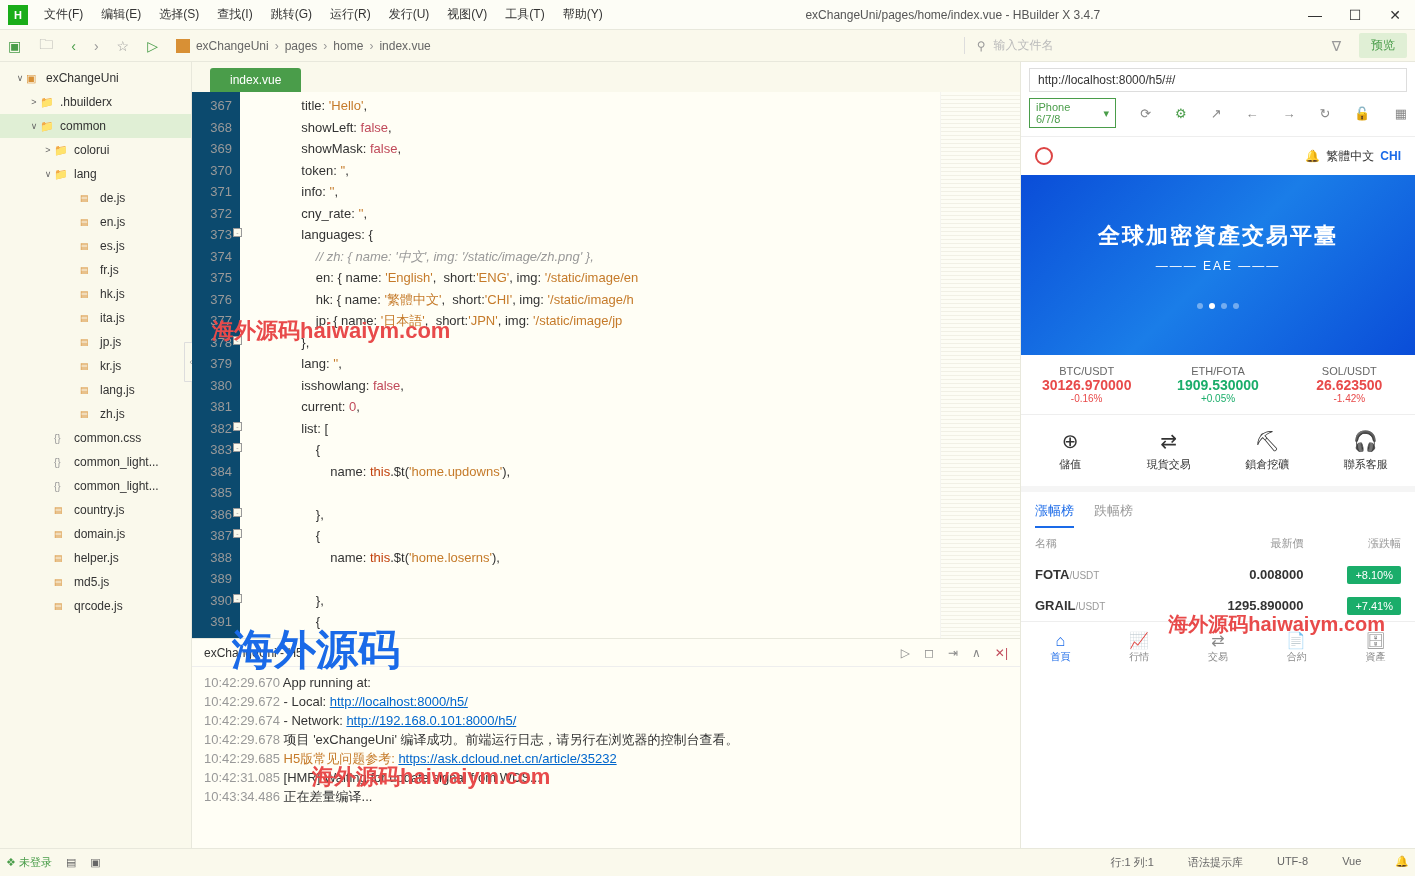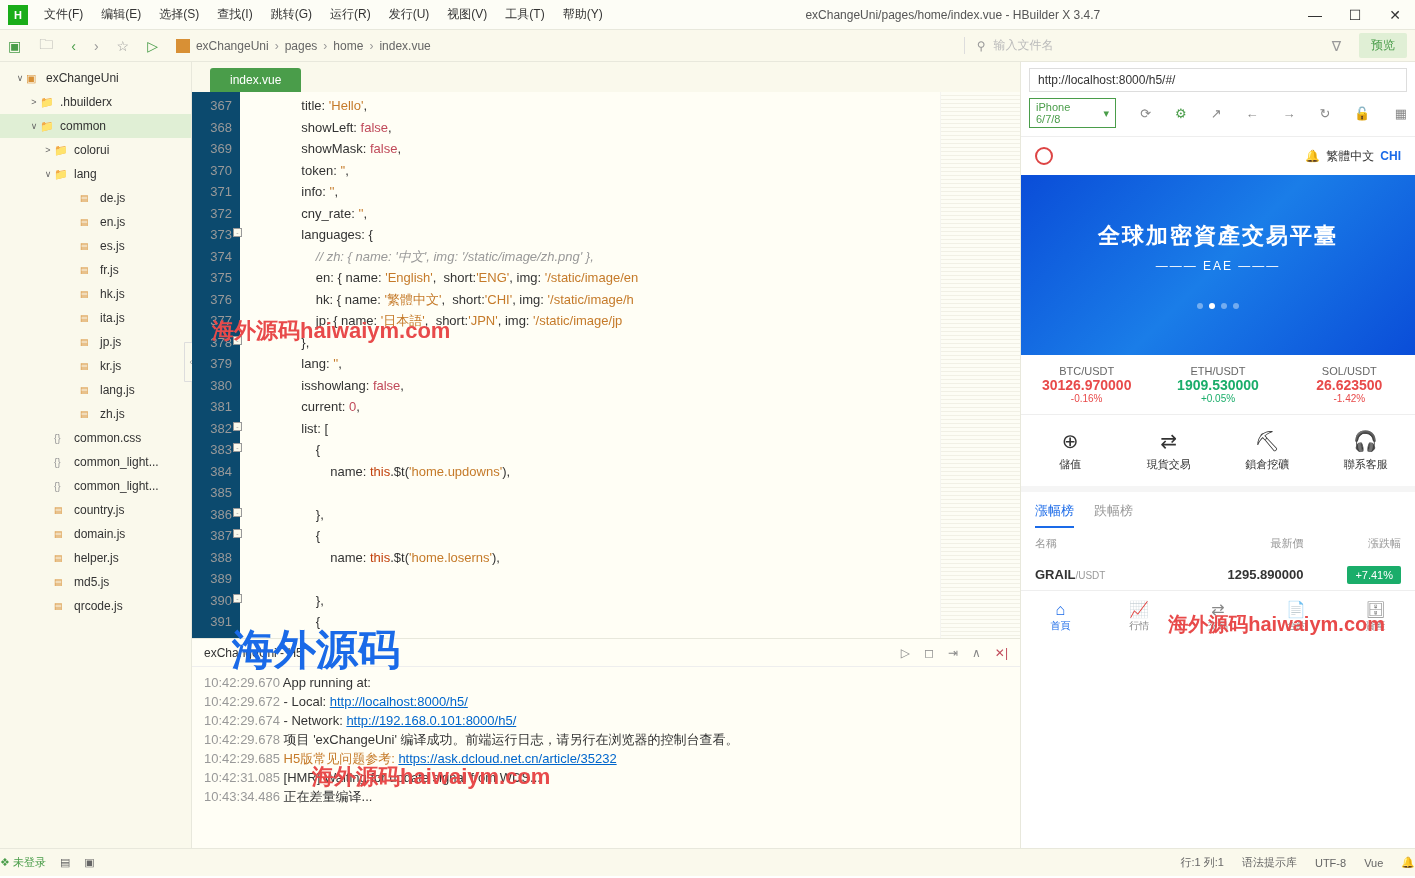--- a/index.html
+++ b/index.html
@@ -89,23 +89,23 @@
 .phone .rankrow { display:flex; padding:8px 14px; align-items:center; }
 .phone .rankrow .rn { flex:1.2; font-size:13px; font-weight:bold; }
 .phone .rankrow .rn small { color:#999; font-weight:normal; font-size:10px; }
 .phone .rankrow .rp { flex:1; text-align:right; font-size:13px; font-weight:bold; }
 .phone .rankrow .rc { flex:.8; text-align:right; }
 .phone .rankrow .rc span { background:#1aad6a; color:#fff; padding:3px 8px; font-size:11px; border-radius:2px; }
 .phone .tabbar2 { height:52px; border-top:1px solid #eee; display:flex; }
 .phone .tabbar2 .ti { flex:1; display:flex; flex-direction:column; align-items:center; justify-content:center; font-size:10px; color:#888; }
 .phone .tabbar2 .ti.on { color:#1a6ae8; }
 .phone .tabbar2 .tico { font-size:16px; }
-.statusbar { height:28px; background:#faf9ec; border-top:1px solid #e8e8dc; display:flex; align-items:center; padding:0 0; font-size:11px; color:#666; justify-content:space-between; }
+.statusbar { height:28px; background:#faf9ec; border-top:1px solid #e8e8dc; display:flex; align-items:center; padding:0 6px; font-size:11px; color:#666; justify-content:space-between; }
 .statusbar .sl { display:flex; gap:14px; align-items:center; }
-.statusbar .sr { display:flex; gap:18px;align-items:center; }
+.statusbar .sr { display:flex; gap:34px; }
 .statusbar .login { color:#4a9d4a; }
 .watermark { position:absolute; color:#e84a4a; font-size:22px; font-weight:bold; pointer-events:none; z-index:100; }
 .watermark2 { position:absolute; color:#1a6ae8; font-size:42px; font-weight:bold; pointer-events:none; z-index:100; font-family:"KaiTi","STKaiti",serif; }
 .minimap { background:repeating-linear-gradient(#fdfdf6 0,#fdfdf6 3px,#e8e8dc 3px,#e8e8dc 4px); opacity:.6; }
 </style>
 </head>
 <body>
 
 <div class="titlebar">
   <div class="logo">H</div>
@@ -370,21 +370,21 @@
             <span></span>
           </div>
       </div>
       <div class="tickers" id="tickers">
           <div class="tick">
             <div class="tp">BTC/USDT</div>
             <div class="tv red">30126.970000</div>
             <div class="tc red">-0.16%</div>
           </div>
           <div class="tick">
-            <div class="tp">ETH/USDT</div>
+            <div class="tp">ETH/FOTA</div>
             <div class="tv green">1909.530000</div>
             <div class="tc green">+0.05%</div>
           </div>
           <div class="tick">
             <div class="tp">SOL/USDT</div>
             <div class="tv red">26.623500</div>
             <div class="tc red">-1.42%</div>
           </div>
         </div>
       <div class="menus" id="pmenus">
@@ -408,20 +408,25 @@
       <div class="ranktabs">
         <span class="rt on">漲幅榜</span>
         <span class="rt">跌幅榜</span>
       </div>
       <div class="rankhead">
         <span>名稱</span>
           <span>最新價</span>
           <span>漲跌幅</span>
       </div>
       <div id="rankrows">
+          <div class="rankrow">
+            <div class="rn">FOTA<small>/USDT</small></div>
+            <div class="rp">0.008000</div>
+            <div class="rc"><span>+8.10%</span></div>
+          </div>
           <div class="rankrow">
             <div class="rn">GRAIL<small>/USDT</small></div>
             <div class="rp">1295.890000</div>
             <div class="rc"><span>+7.41%</span></div>
           </div>
         </div>
       <div class="tabbar2" id="tabbar2">
           <div class="ti on">
             <div class="tico">⌂</div>
             <div>首頁</div>

